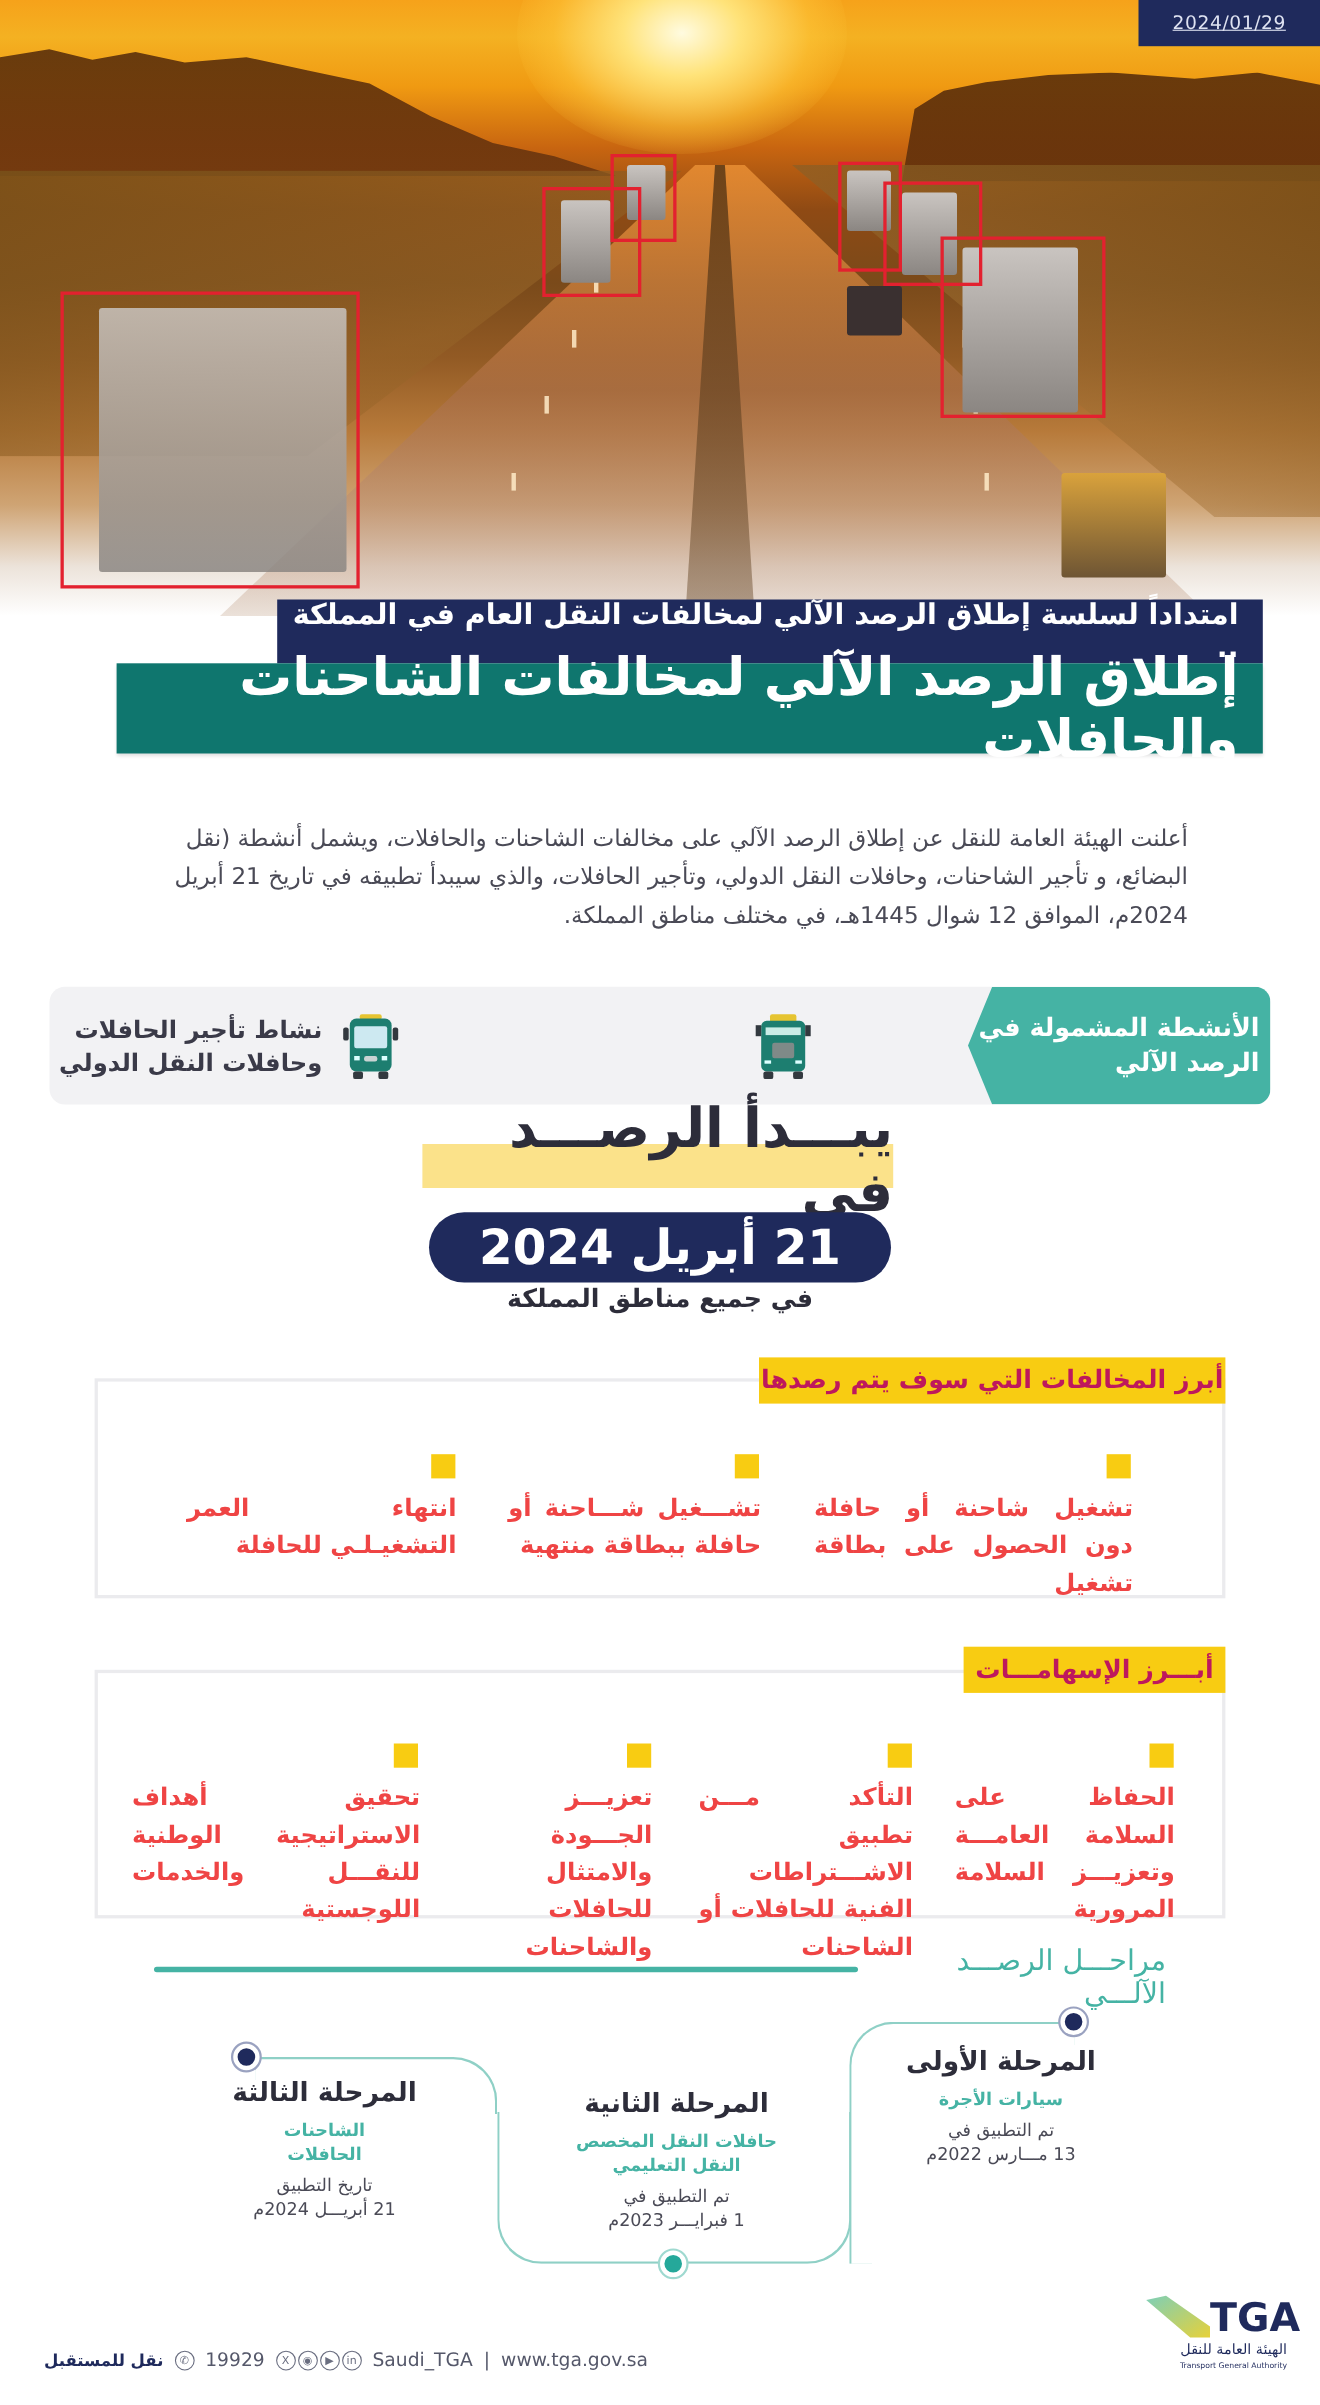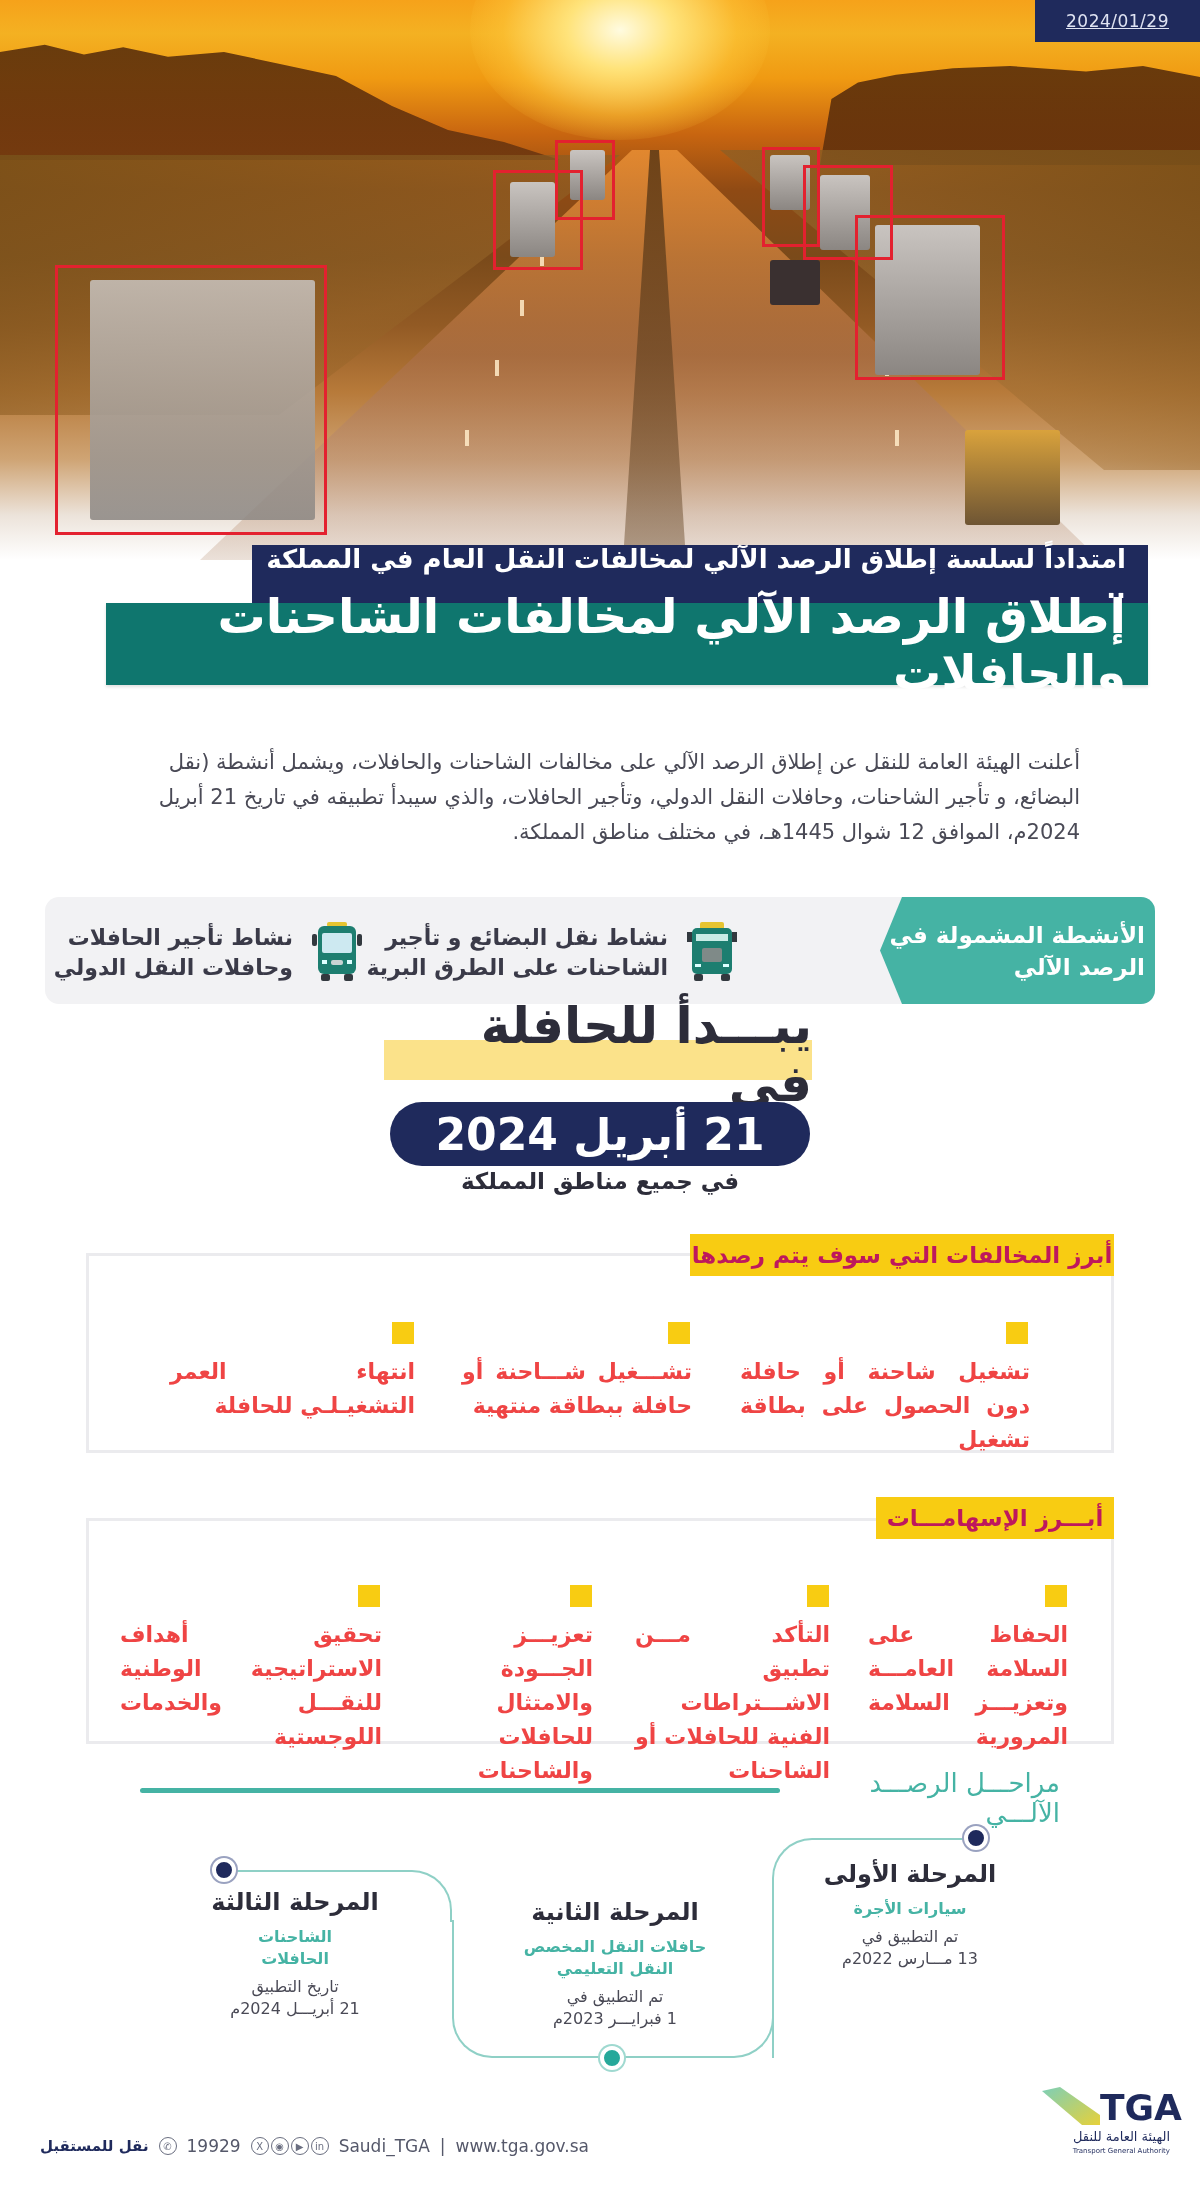--- a/index.html
+++ b/index.html
@@ -142,24 +142,20 @@
       <rect x="12" y="14" width="32" height="7" fill="#c9ece6"></rect>
       <rect x="18" y="28" width="20" height="14" rx="2" fill="#7f8a88"></rect>
       <rect x="11" y="44" width="6" height="3" fill="#dff"></rect>
       <rect x="39" y="44" width="6" height="3" fill="#dff"></rect>
       <rect x="10" y="54" width="9" height="7" rx="2" fill="#33393f"></rect>
       <rect x="37" y="54" width="9" height="7" rx="2" fill="#33393f"></rect>
       <rect x="3" y="12" width="5" height="10" fill="#33393f"></rect>
       <rect x="48" y="12" width="5" height="10" fill="#33393f"></rect>
     </svg>
   </span>
-  <div class="act-text">
-    <div>نشاط نقل البضائع و تأجير</div>
-    <div>الشاحنات على الطرق البرية</div>
-  </div>
 </div>
 
 <div class="abs act-item" style="right:835px;top:920px;">
   <span>
     <svg width="56" height="62" viewBox="0 0 56 62">
       <rect x="18" y="2" width="20" height="5" rx="2" fill="#e6c431"></rect>
       <rect x="9" y="6" width="38" height="48" rx="6" fill="#1d7e70"></rect>
       <rect x="13" y="13" width="30" height="20" rx="2" fill="#cde9f1"></rect>
       <rect x="22" y="40" width="12" height="5" rx="2" fill="#c9d3d3"></rect>
       <rect x="13" y="40" width="5" height="4" fill="#dff"></rect>
@@ -170,21 +166,21 @@
       <rect x="48" y="14" width="5" height="12" rx="2" fill="#33393f"></rect>
     </svg>
   </span>
   <div class="act-text">
     <div>نشاط تأجير الحافلات</div>
     <div>وحافلات النقل الدولي</div>
   </div>
 </div>
 
 <div class="abs start-hl"></div>
-<div class="abs start-title">يبـــدأ للحافلة في</div>
+<div class="abs start-title">يبـــدأ الرصـــد في</div>
 <div class="abs date-pill">21 أبريل 2024</div>
 <div class="abs date-sub">في جميع مناطق المملكة</div>
 
 <div class="abs box" style="left:86px;top:1253px;width:1028px;height:200px;"></div>
 <div class="abs tag" style="left:690px;top:1234px;width:424px;height:42px;">أبرز المخالفات التي سوف يتم رصدها</div>
 
 <div class="abs sq" style="left:1006px;top:1322px;"></div>
 <div class="abs item-text" style="left:740px;top:1355px;width:290px;">تشغيل شاحنة أو حافلة دون الحصول على بطاقة تشغيل</div>
 
 <div class="abs sq" style="left:668px;top:1322px;"></div>

